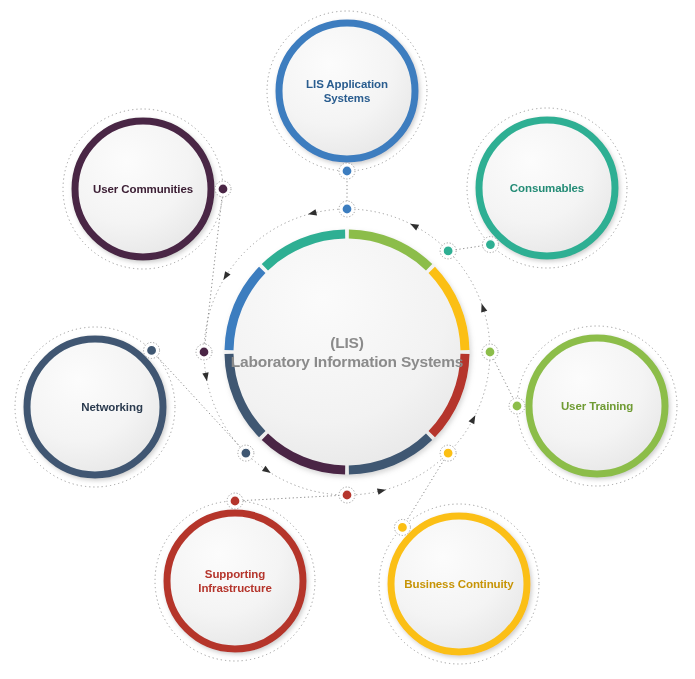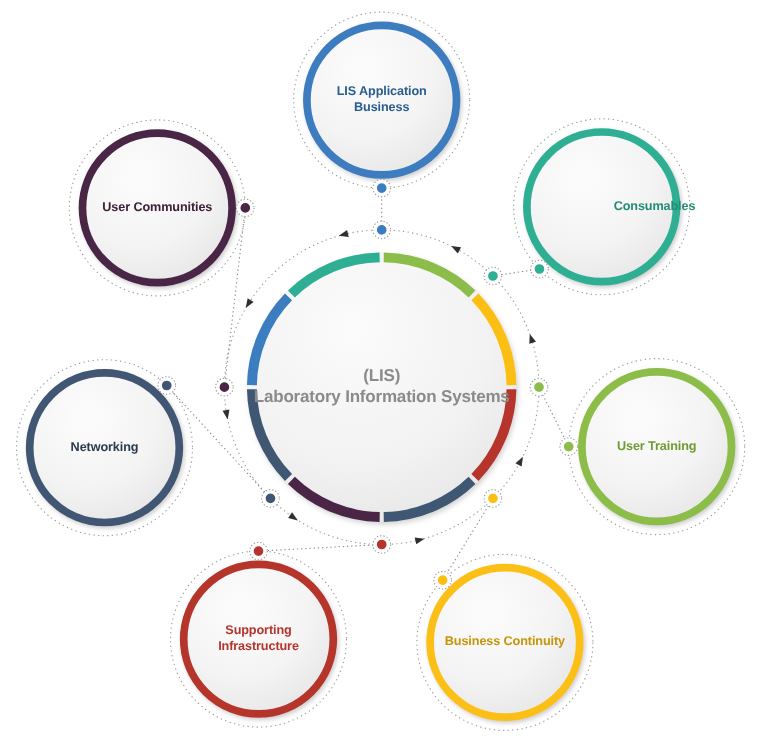--- a/index.html
+++ b/index.html
@@ -165,36 +165,36 @@
         </g>
         <g transform="translate(312.4051689292475 213.2477111425325) rotate(166)">
           <path d="M 4.5 0 L -4 3.2 L -4 -3.2 Z" fill="#2f2f2f"></path>
         </g>
       </g>
   </svg>
 
   <div id="label-layer">
       <div class="node-label satellite-label" style="left: 347px; top: 91px; color: rgb(42, 93, 143);">
         <div>LIS Application</div>
-        <div>Business</div>
-      </div>
-      <div class="node-label satellite-label" style="left: 547px; top: 188px; color: rgb(36, 140, 118); margin-left: 48px;">
+        <div>Systems</div>
+      </div>
+      <div class="node-label satellite-label" style="left: 547px; top: 188px; color: rgb(36, 140, 118);">
         <div>Consumables</div>
       </div>
       <div class="node-label satellite-label" style="left: 597px; top: 406px; color: rgb(111, 155, 51);">
         <div>User Training</div>
       </div>
       <div class="node-label satellite-label" style="left: 459px; top: 584px; color: rgb(199, 148, 6);">
         <div>Business Continuity</div>
       </div>
       <div class="node-label satellite-label" style="left: 235px; top: 581px; color: rgb(181, 53, 44); text-align: center;">
         <div>Supporting</div>
         <div>Infrastructure</div>
       </div>
-      <div class="node-label satellite-label" style="left: 95px; top: 407px; color: rgb(43, 59, 79);">
+      <div class="node-label satellite-label" style="left: 112px; top: 407px; color: rgb(43, 59, 79);">
         <div>Networking</div>
       </div>
       <div class="node-label satellite-label" style="left: 143px; top: 189px; color: rgb(61, 32, 54); text-align: right;">
         <div>User Communities</div>
       </div>
       <div class="node-label center-label" style="left: 347px; top: 352px; color: rgb(139, 139, 139);">
         <div>(LIS)</div>
         <div>Laboratory Information Systems</div>
       </div>
     </div>

